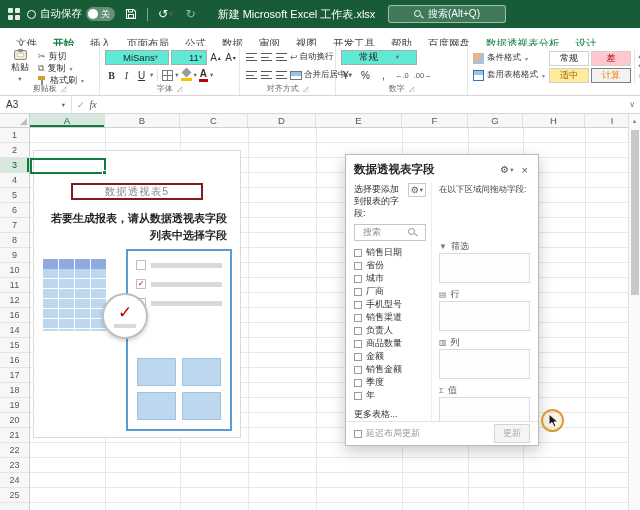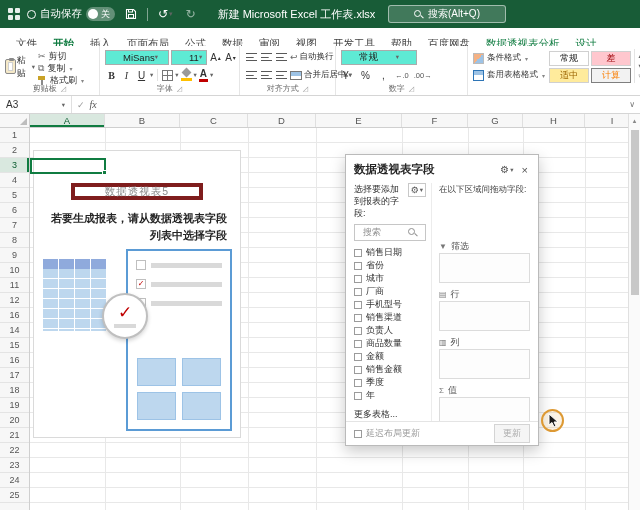--- a/index.html
+++ b/index.html
@@ -46,21 +46,21 @@
   .glabel{position:absolute;bottom:1px;left:0;right:0;display:flex;align-items:center;justify-content:center;
           gap:4px;font-size:8px;color:#6a6a6a;}
   .launcher{font-size:7px;color:#999;}
   .frow{display:flex;align-items:center;gap:2px;height:17px;}
   .gi{font-size:9px;color:#666;line-height:1;}
   .dd{font-size:6.5px;color:#666;}
   .dd2{font-size:6px;color:#888;margin-left:1px;}
 
   
   .g-clip{display:flex;width:100px;}
-  .paste-big{width:30px;display:flex;flex-direction:row;align-items:center;gap:1px;font-size:9px;color:#333;padding-top:1px;}
+  .paste-big{width:30px;display:flex;flex-direction:column;align-items:center;gap:1px;font-size:9px;color:#333;padding-top:1px;}
   .ic-clipboard{width:13px;height:15px;border:1px solid #8a8a8a;border-radius:2px;background:#F5E9C8;position:relative;}
   .ic-clipboard::before{content:"";position:absolute;left:2px;top:2px;right:2px;bottom:2px;background:#fff;border:1px solid #d0d0d0;}
   .ic-clipboard::after{content:"";position:absolute;left:3px;top:-2px;width:5px;height:3px;background:#8a8a8a;border-radius:1px;}
   .clip-col{display:flex;flex-direction:column;gap:1px;margin-left:3px;padding-top:2px;}
   .sbtn{display:flex;align-items:center;gap:3px;font-size:9px;color:#333;height:11px;white-space:nowrap;cursor:default;}
   .ic-brush{width:9px;height:9px;position:relative;}
   .ic-brush::before{content:"";position:absolute;left:0;top:0;width:7px;height:4px;background:#C9A227;}
   .ic-brush::after{content:"";position:absolute;left:3px;top:4px;width:2px;height:5px;background:#8a8a8a;}
 
   
@@ -150,21 +150,21 @@
      linear-gradient(#E8E8E8,#E8E8E8) 372px 0/1px 100% no-repeat,
      linear-gradient(#E8E8E8,#E8E8E8) 438px 0/1px 100% no-repeat,
      linear-gradient(#E8E8E8,#E8E8E8) 493px 0/1px 100% no-repeat,
      linear-gradient(#E8E8E8,#E8E8E8) 555px 0/1px 100% no-repeat,
      repeating-linear-gradient(to bottom,transparent 0 14px,#E8E8E8 14px 15px);}
   .selection{position:absolute;left:30px;top:158px;width:76px;height:16px;border:2px solid #107C41;z-index:5;}
   .fillhandle{position:absolute;right:-3px;bottom:-3px;width:5px;height:5px;background:#107C41;border:1px solid #fff;}
 
   
   .pivot-ph{position:absolute;left:33px;top:150px;width:208px;height:288px;background:#fff;border:1px solid #DADADA;z-index:3;}
-  .ph-title{margin:32px auto 0;width:132px;height:17px;border:4px solid #7f1d1d;color:#8C8C8C;
+  .ph-title{margin:32px auto 0;width:132px;height:17px;border:2px solid #7f1d1d;color:#8C8C8C;
             font-size:10.5px;display:flex;align-items:center;justify-content:center;letter-spacing:1px;}
   .ph-msg{margin:10px 13px 0;font-size:11px;font-weight:bold;color:#262626;text-align:right;line-height:1.55;}
   .ph-art{position:absolute;left:0;top:96px;right:0;bottom:0;}
   .art-table{position:absolute;left:9px;top:12px;width:63px;height:72px;background:
      repeating-linear-gradient(to right,transparent 0 15px,#fff 15px 16px),
      linear-gradient(#8FAADC,#8FAADC) 0 0/100% 10px no-repeat,
      repeating-linear-gradient(to bottom,#BDD7EE 0 9px,#fff 9px 10px);}
   .art-doc{position:absolute;left:92px;top:2px;width:106px;height:182px;background:#fff;border:2px solid #5B9BD5;}
   .doc-row{display:flex;align-items:center;gap:5px;margin:9px 8px 0;}
   .doc-cb{width:10px;height:10px;border:1.5px solid #BFBFBF;background:#fff;flex:none;display:flex;

